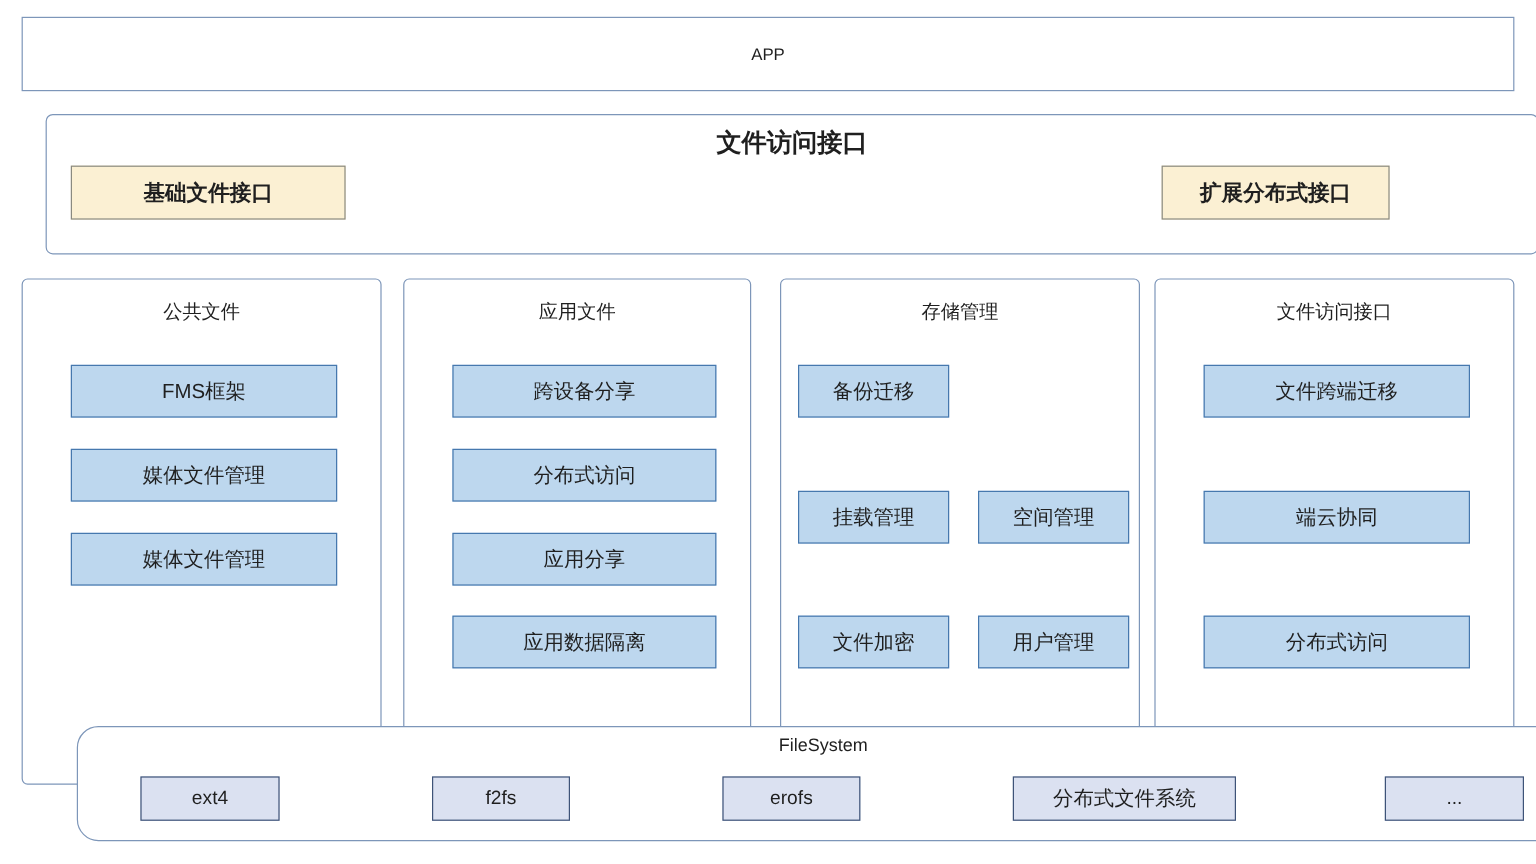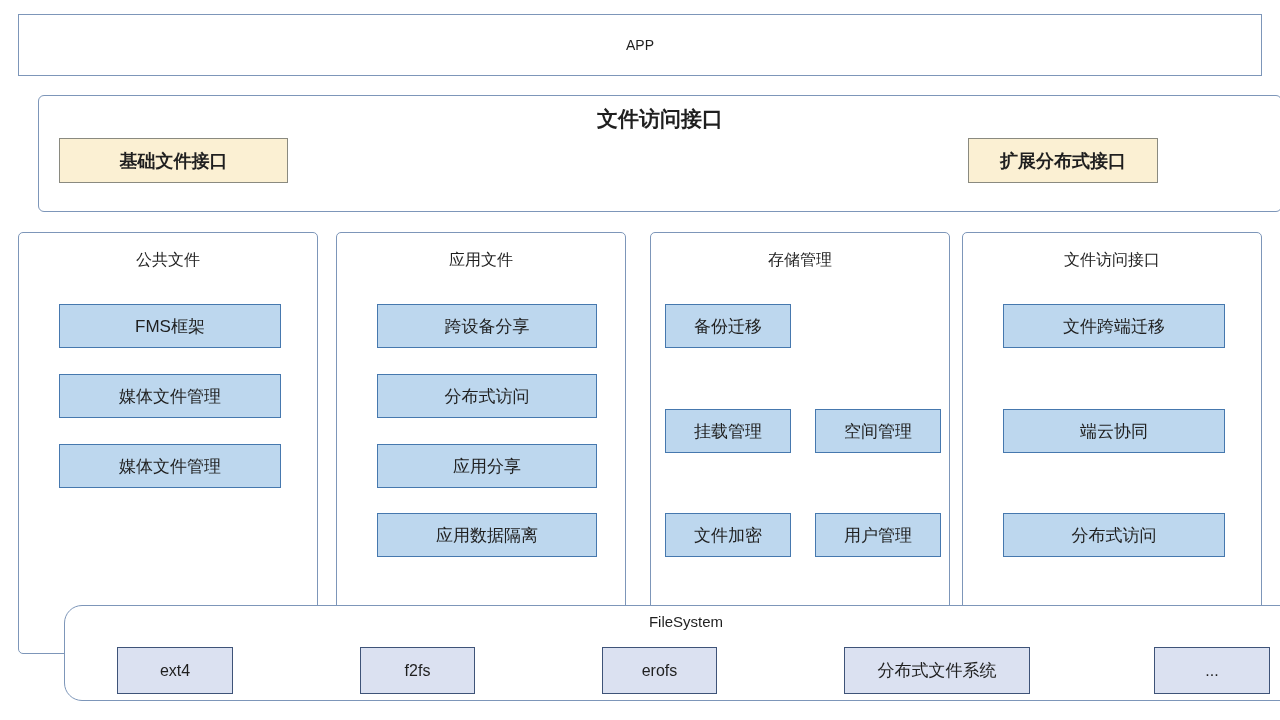--- a/index.html
+++ b/index.html
@@ -65,21 +65,21 @@
     left:18px;top:605px;width:1244px;height:96px;
     border-radius:18px;
     margin-left:46px;
   }
   .fs-title{
     position:absolute;top:7px;left:0;width:100%;
     text-align:center;
     font-size:15px;
   }
   .chip-fs{
-    top:41px;height:47px;
+    top:41px;height:37px;
     background:var(--fs-fill,#DBE1F1);
     border:1.5px solid var(--fs-border,#3E5378);
     font-size:16px;
   }
 </style>
 </head>
 <body>
 
 <div class="canvas">
 

